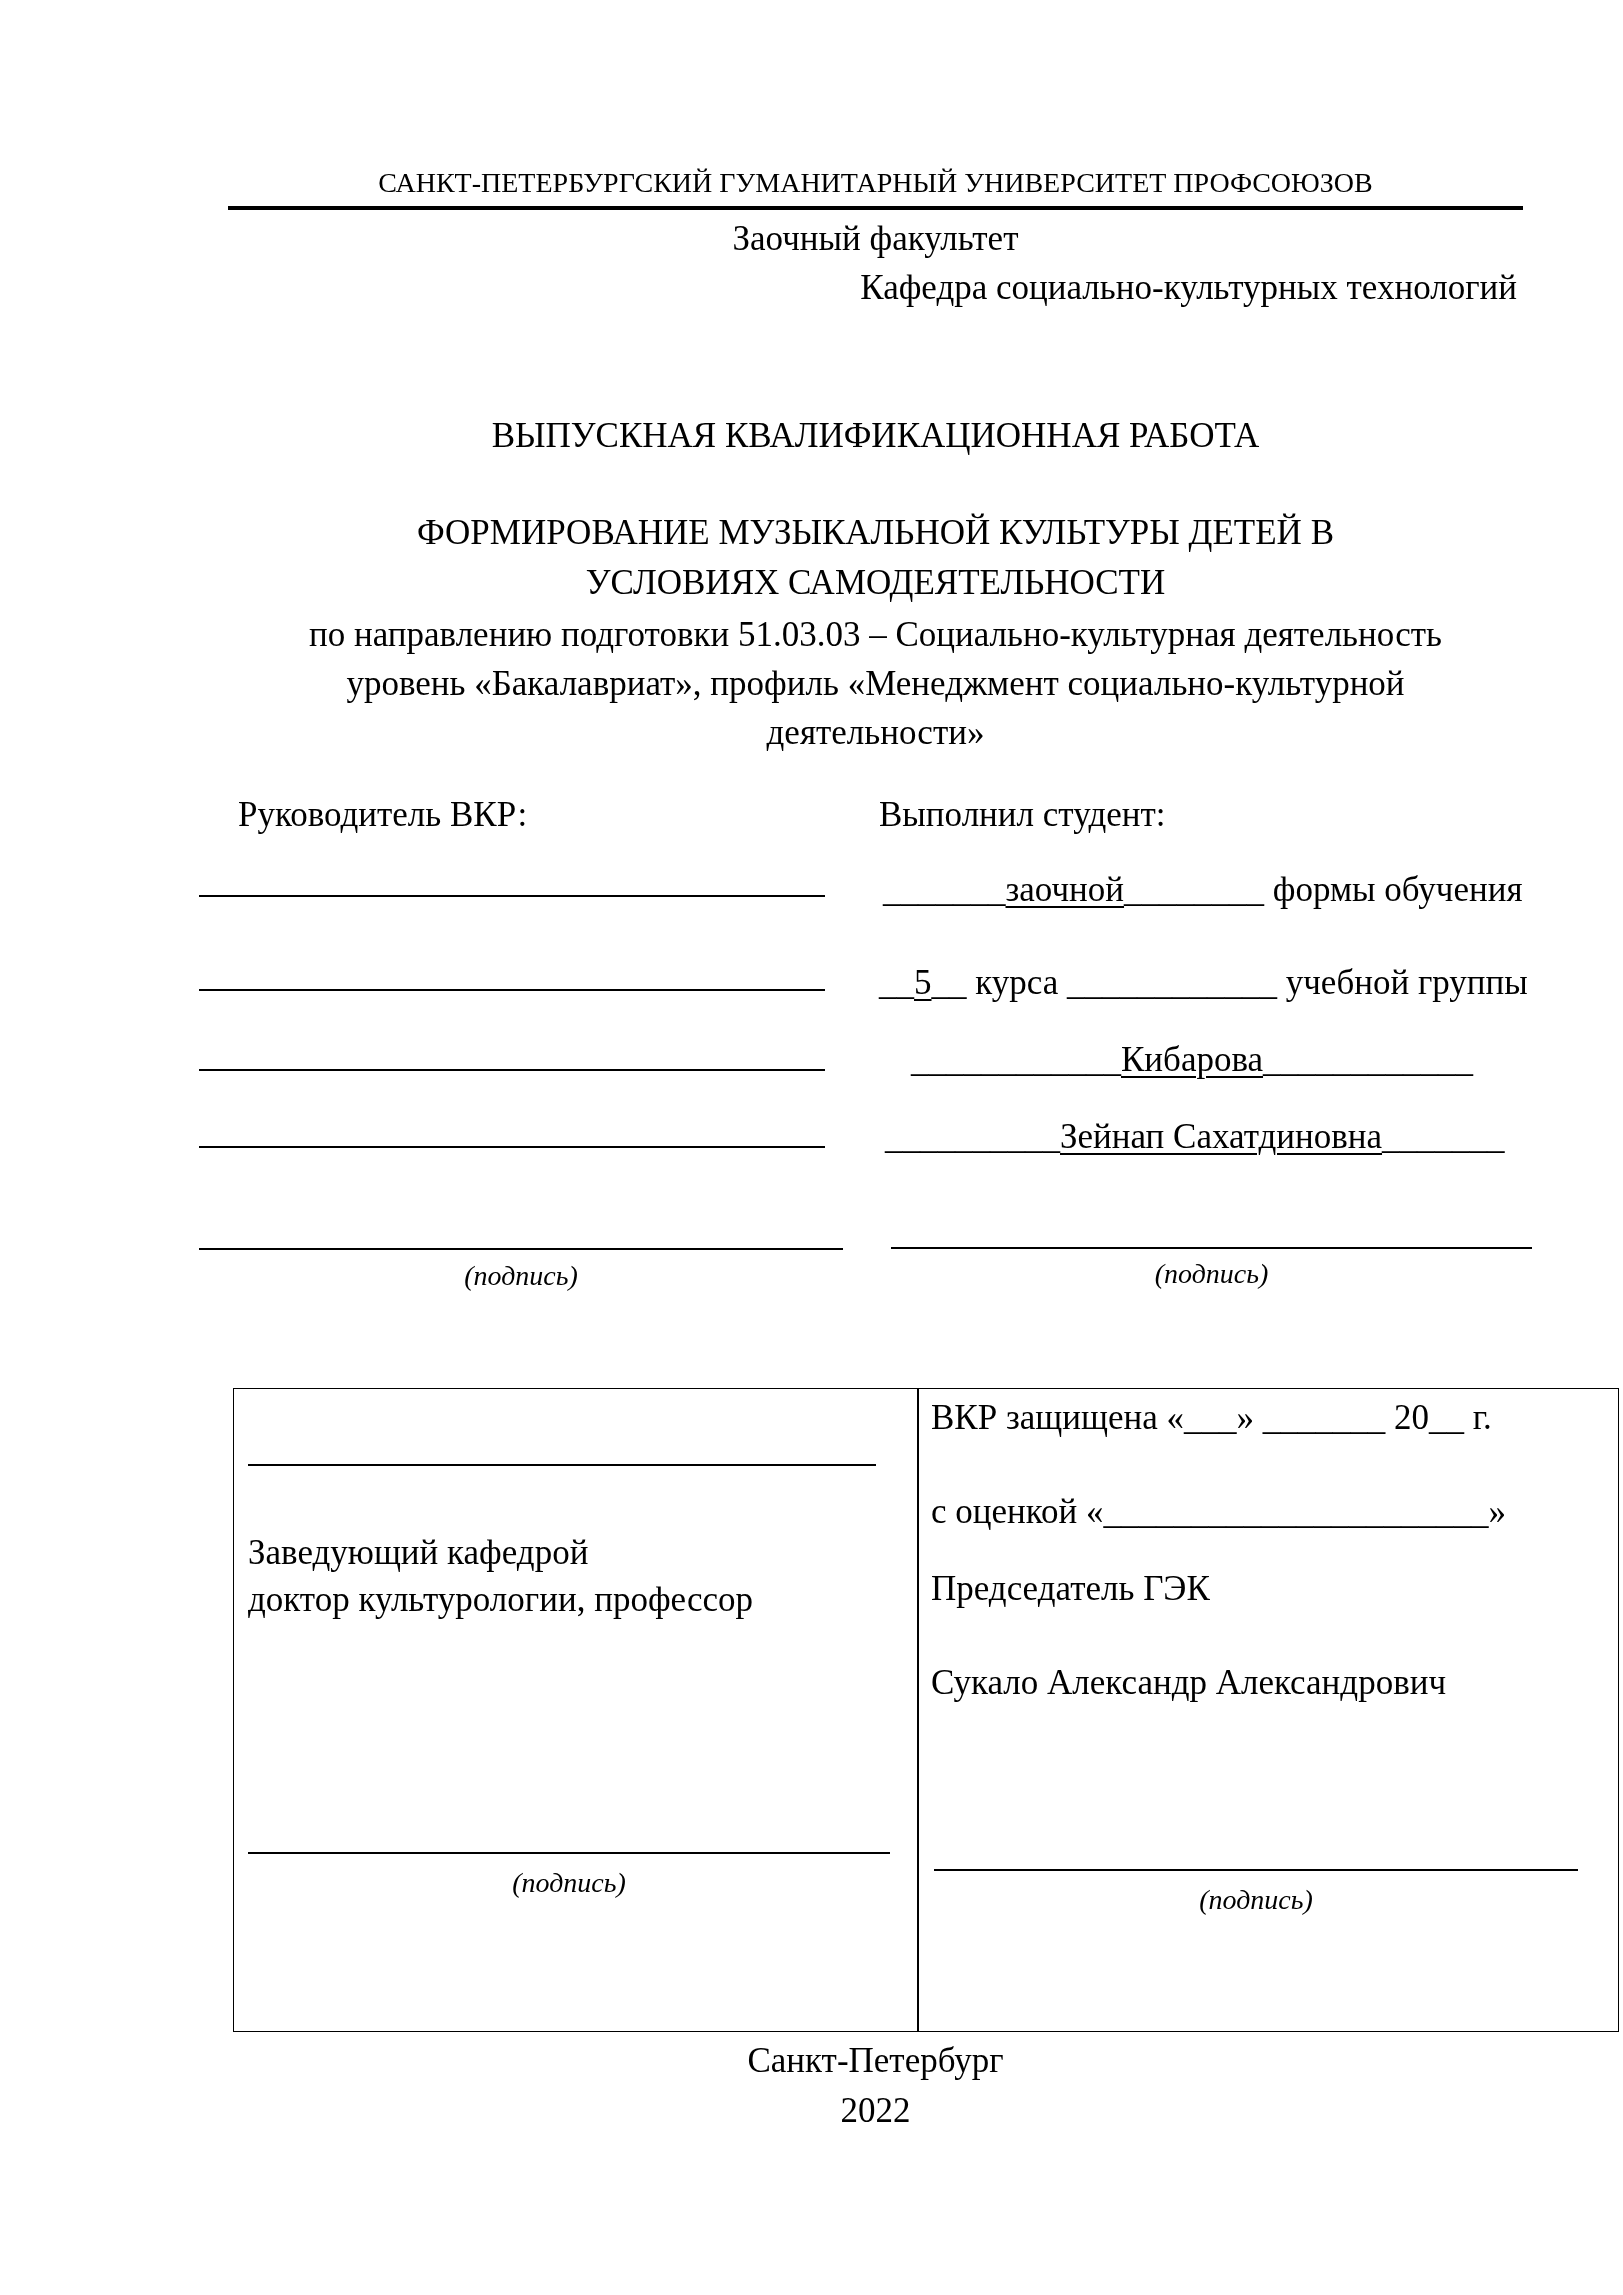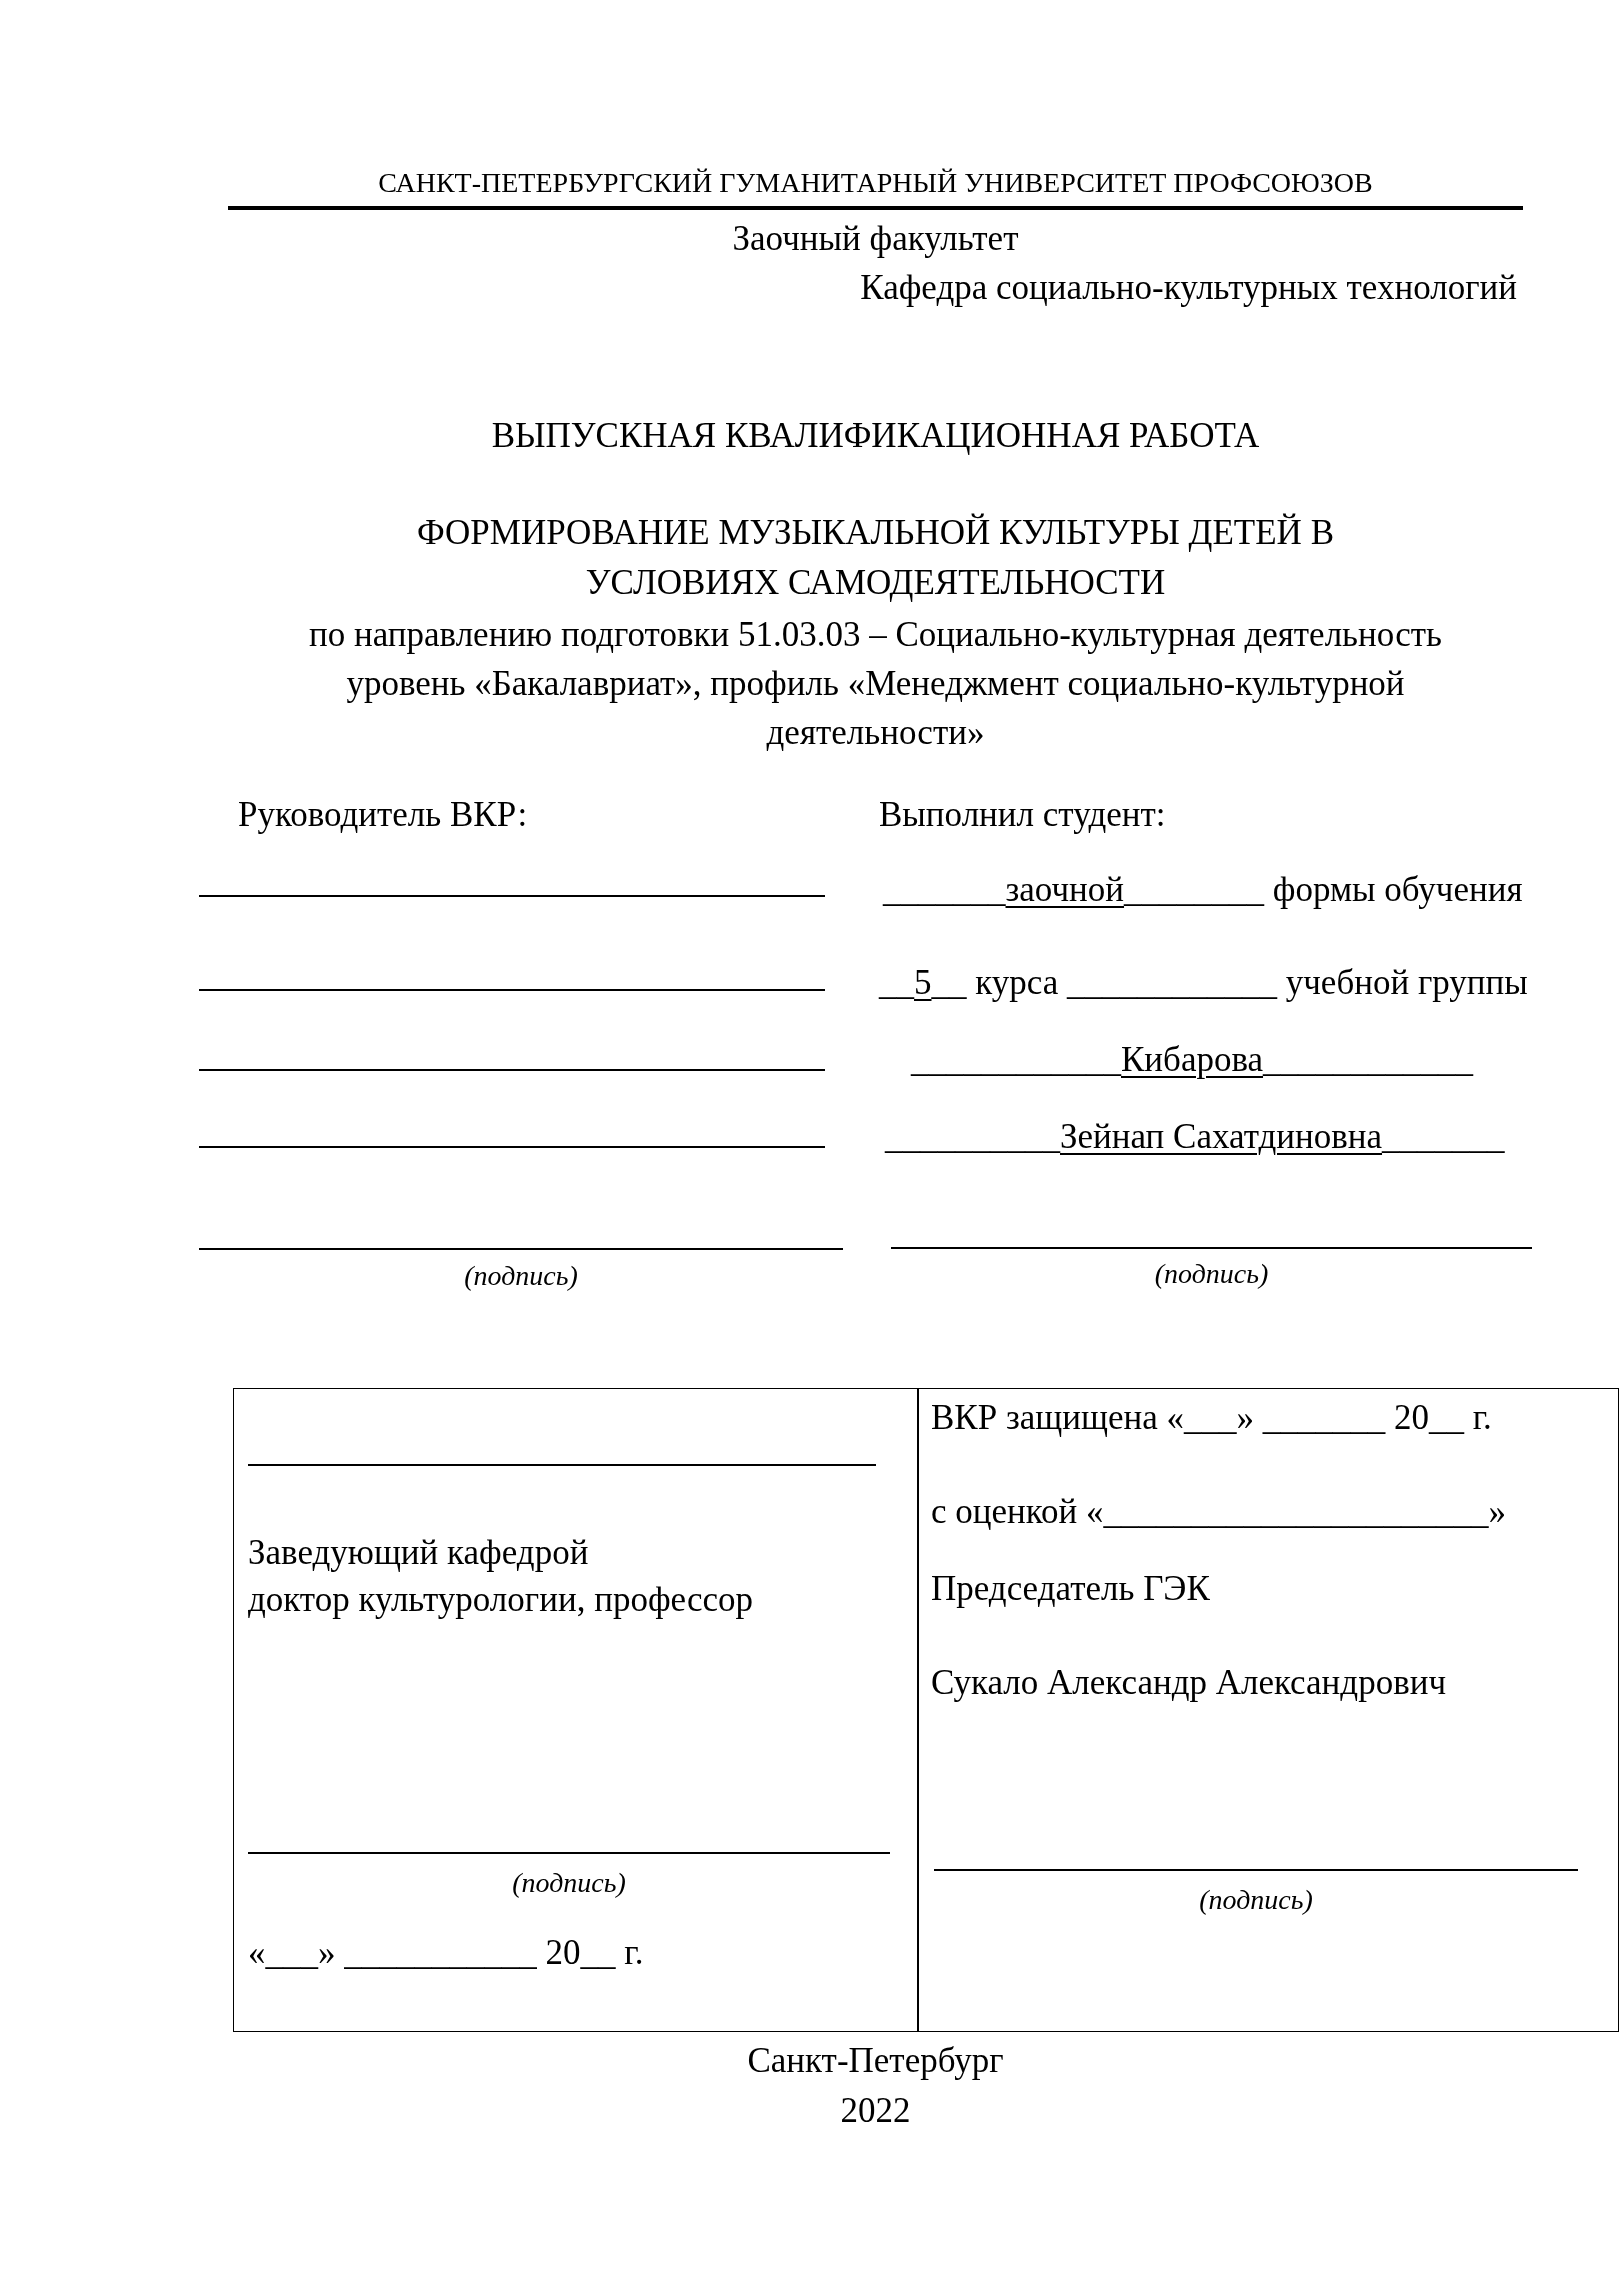--- a/index.html
+++ b/index.html
@@ -62,21 +62,20 @@
 <div class="abs ital t36 center" style="left:891px; width:641px; top:1256px;">(подпись)</div>
 
 <div id="sig-table">
   <div id="sig-divider"></div>
 
   <div class="line" style="left:14px; width:628px; top:75px;"></div>
   <div class="abs t44" style="left:14px; top:143px;">Заведующий кафедрой</div>
   <div class="abs t44" style="left:14px; top:190px;text-align:right;">доктор культурологии, профессор</div>
   <div class="line" style="left:14px; width:642px; top:463px;"></div>
   <div class="abs ital t36 center" style="left:14px; width:642px; top:476px;">(подпись)</div>
-  <div class="abs t44" style="left:14px; top:543px;">«___» ___________ 20__ г.</div>
 
   <div class="abs t44" style="left:697px; top:7.9px;">
     <span class="bold">ВКР защищена</span><span> «___» _______ 20__ г.</span>
   </div>
   <div class="abs t44" style="left:697px; top:102px;">
     <span>с оценкой «</span><span>______________________</span><span>»</span>
   </div>
   <div class="abs t44" style="left:697px; top:179px;">Председатель ГЭК</div>
   <div class="abs t44" style="left:697px; top:273px;">Сукало Александр Александрович</div>
   <div class="line" style="left:700px; width:644px; top:480px;"></div>

